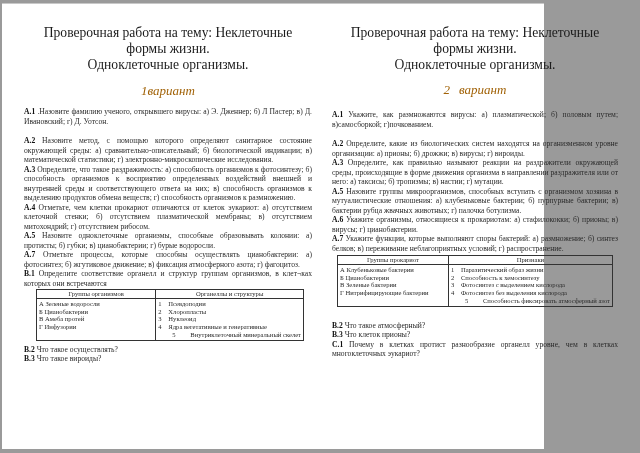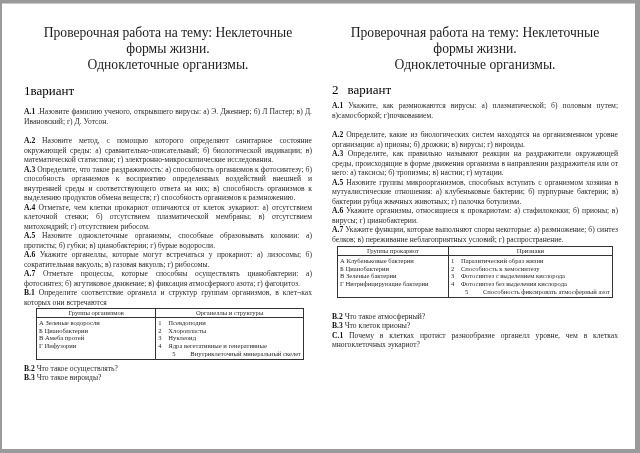--- a/index.html
+++ b/index.html
@@ -4,44 +4,46 @@
 <style>
   html, body { margin: 0; padding: 0; }
   body {
     width: 640px; height: 453px; overflow: hidden;
     background: #9a9a9a;
     font-family: "Liberation Serif", "DejaVu Serif", serif;
     color: #222;
     position: relative;
   }
   .page {
-    position: absolute; left: 2px; top: 3px; width: 633px; height: 445px;
+    position: absolute; left: 2px; top: 3px; width: 542px; height: 445px;
     background: #ffffff;
     border-top: 1px solid #c8c8c8;
   }
   .col {
     position: absolute; top: 0;
     box-sizing: border-box;
   }
   .col.left { left: 22px; width: 288px; }
   .col.right { left: 330px; width: 286px; }
   .title {
     text-align: center;
     font-size: 13.6px;
     line-height: 16px;
     margin-top: 21px;
     color: #1c1c1c;
   }
   .variant {
+    text-align: center;
     font-size: 13px;
     margin-top: 10px;
     margin-bottom: 8px;
-    color: #000000;
-  }
-  .right .variant { margin-top: 9px; margin-bottom: 3px; }
+    color: #a16207;
+    font-style: italic;
+  }
+  .right .variant { margin-top: 9px; margin-bottom: 12px; }
   .right .variant .num { margin-right: 9px; }
   .q {
     font-size: 7.6px;
     line-height: 9.5px;
     text-align: justify;
     margin: 0;
     color: #2a2a2a;
   }
   .q b { font-weight: bold; color: #111; }
   .gap { margin-top: 10px; }
@@ -84,21 +86,20 @@
       <div>Проверочная работа на тему: Неклеточные формы жизни.</div>
       <div>Одноклеточные организмы.</div>
     </div>
     <div class="variant">1вариант</div>
 
     <p class="q"><b>А.1</b><span> .Назовите фамилию ученого, открывшего вирусы: а) Э. Дженнер; б) Л Пастер; в) Д. Ивановский; г) Д. Уотсон.</span></p>
     <p class="q gap"><b>А.2</b><span> Назовите метод, с помощью которого определяют санитарное состояние окружающей среды: а) сравнительно-описательный; б) биологической индикации; в) математической статистики; г) электронно-микроскопические исследования.</span></p>
     <p class="q"><b>А.3</b><span> Определите, что такое раздражимость: а) способность организмов к фотосинтезу; б) способность организмов к восприятию определенных воздействий внешней и внутренней среды и соответствующего ответа на них; в) способность организмов к выделению продуктов обмена веществ; г) способность организмов к размножению.</span></p>
     <p class="q"><b>А.4</b><span> Отметьте, чем клетки прокариот отличаются от клеток эукариот: а) отсутствием клеточной стенки; б) отсутствием плазматической мембраны; в) отсутствием митохондрий; г) отсутствием рибосом.</span></p>
     <p class="q"><b>А.5</b><span> Назовите одноклеточные организмы, способные образовывать колонии: а) протисты; б) губки; в) цианобактерии; г) бурые водоросли.</span></p>
-    <p class="q"><b>А.6</b><span> Укажите органеллы, которые могут встречаться у прокариот: а) лизосомы; б) сократительная вакуоль; в) газовая вакуоль; г) рибосомы.</span></p>
     <p class="q"><b>А.7</b><span> Отметьте процессы, которые способны осуществлять цианобактерии: а) фотосинтез; б) жгутиковое движение; в) фиксация атмосферного азота; г) фагоцитоз.</span></p>
     <p class="q"><b>В.1</b><span> Определите соответствие органелл и структур группам организмов, в клет¬ках которых они встречаются</span></p>
 
     <table class="match">
       <tbody>
           <tr>
         <th>Группы организмов</th>
         <th>Органеллы и структуры</th>
       </tr>
       <tr>
@@ -143,21 +144,21 @@
       <div>Проверочная работа на тему: Неклеточные формы жизни.</div>
       <div>Одноклеточные организмы.</div>
     </div>
     <div class="variant"><span class="num">2</span><span>вариант</span></div>
 
     <p class="q"><b>А.1</b><span> Укажите, как размножаются вирусы: а) плазматической; б) половым путем; в)самосборкой; г)почкованием.</span></p>
     <p class="q gap"><b>А.2</b><span> Определите, какие из биологических систем находятся на организменном уровне организации: а) прионы; б) дрожжи; в) вирусы; г) вироиды.</span></p>
     <p class="q"><b>А.3</b><span> Определите, как правильно называют реакции на раздражители окружающей среды, происходящие в форме движения организма в направлении раздражителя или от него: а) таксисы; б) тропизмы; в) настии; г) мутации.</span></p>
     <p class="q"><b>А.5</b><span> Назовите группы микроорганизмов, способных вступать с организмом хозяина в мутуалистические отношения: а) клубеньковые бактерии; б) пурпурные бактерии; в) бактерии рубца жвачных животных; г) палочка ботулизма.</span></p>
     <p class="q"><b>А.6</b><span> Укажите организмы, относящиеся к прокариотам: а) стафилококки; б) прионы; в) вирусы; г) цианобактерии.</span></p>
-    <p class="q"><b>А.7</b><span> Укажите функции, которые выполняют споры некоторые: а) размножение; б) синтез белков; в) переживание неблагоприятных условий; г) распространение.</span></p>
+    <p class="q"><b>А.7</b><span> Укажите функции, которые выполняют споры бактерий: а) размножение; б) синтез белков; в) переживание неблагоприятных условий; г) распространение.</span></p>
 
     <table class="match">
       <tbody>
           <tr>
         <th>Группы прокариот</th>
         <th>Признаки</th>
       </tr>
       <tr>
         <td class="c1">
           <span class="row">А Клубеньковые бактерии</span>

